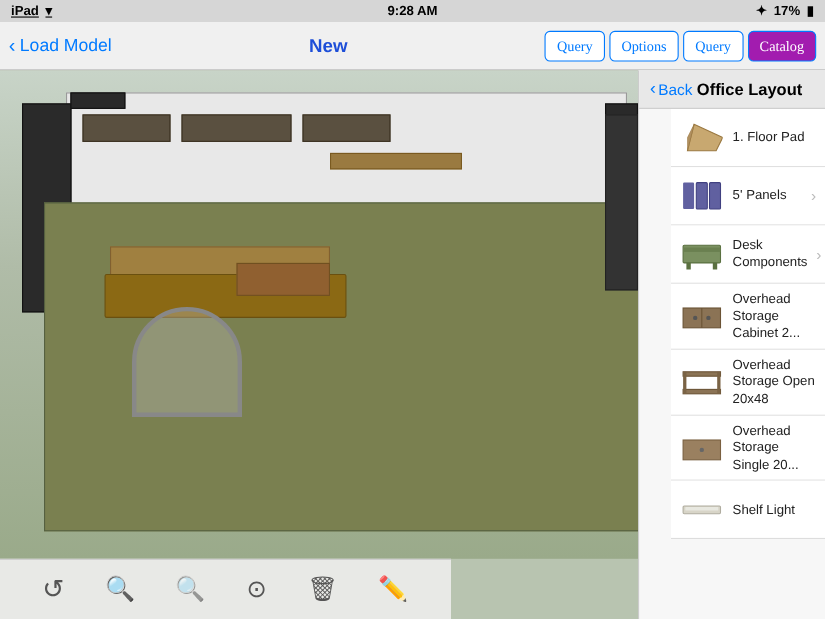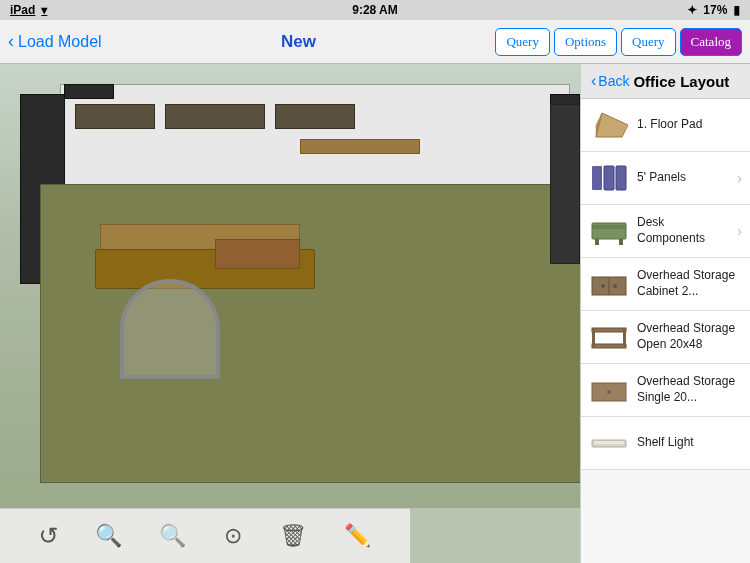--- a/index.html
+++ b/index.html
@@ -149,20 +149,21 @@
     #panel-header .panel-title {
       font-size: 15px;
       font-weight: 600;
       color: #000;
       text-align: right;
     }
 
     #panel-list {
       flex: 1;
       overflow-y: auto;
+      padding-left: 29px;
     }
 
     .panel-item {
       border-bottom: 1px solid #ddd;
       padding: 6px 8px;
       display: flex;
       align-items: center;
       gap: 8px;
       cursor: pointer;
       background: #fff;

